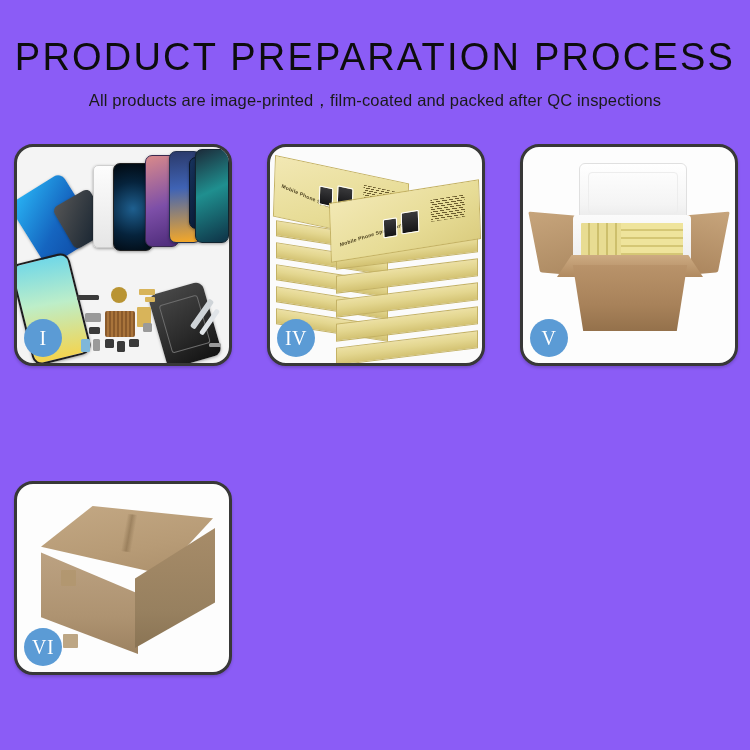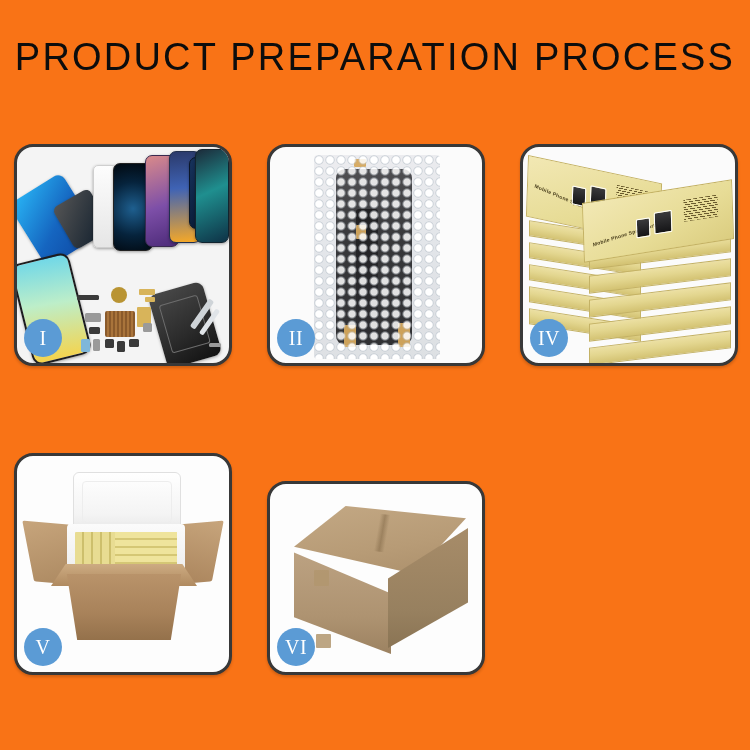--- a/index.html
+++ b/index.html
@@ -2,21 +2,21 @@
 <html><head>
 <meta charset="utf-8">
 <style>
   * { box-sizing: border-box; margin: 0; padding: 0; }
   html, body {
     width: 750px; height: 750px;
     background: #ffffff;
     font-family: "Liberation Sans", sans-serif;
     overflow: hidden;
   }
-  .page { position: relative; width: 750px; height: 750px; background: #f97316; }
+  .page { position: relative; width: 750px; height: 750px; background: #8b5cf6; }
 
   
   .header { width: 750px; padding-top: 38px; text-align: center; }
   .title {
     font-size: 38px;
     font-weight: 500;
     letter-spacing: 2.2px;
     color: #0d0d0d;
     line-height: 1.0;
     font-family: "Liberation Sans", sans-serif;
@@ -345,20 +345,21 @@
     position: absolute; background: #b2966f; opacity: .85; border-radius: 1px;
   }
 </style>
 </head>
 <body>
 
 <div class="page">
 
   <div class="header">
     <div class="title">PRODUCT PREPARATION PROCESS</div>
+    <div class="subtitle">All products are image-printed，film-coated and packed after QC inspections</div>
   </div>
 
   <div class="grid">
 
     <div class="panel p1">
       <div class="scene">
         <div class="ph ph-blue"></div>
         <div class="ph ph-blue2"></div>
         <div class="ph ph-white-frame"></div>
         <div class="ph ph-dark"></div>
@@ -383,33 +384,20 @@
         <div class="chip" style="left:64px; top:192px; width:9px; height:13px; background:#7fb7d9;"></div>
         <div class="chip ribbon" style="left:128px; top:150px; width:10px; height:5px;"></div>
         <div class="chip silver" style="left:126px; top:176px; width:9px; height:9px;"></div>
         <div class="tool" style="left:182px; top:150px; width:6px; height:34px;"></div>
         <div class="tool" style="left:190px; top:160px; width:5px; height:30px; background:#e0e4e8;"></div>
         <div class="chip silver" style="left:192px; top:196px; width:12px; height:4px;"></div>
       </div>
       <div class="badge">I</div>
     </div>
 
-    <div class="panel p2">
-      <div class="scene">
-        <div class="bubblebag"></div>
-        <div class="screen-in-bag"></div>
-        <div class="flex-strip"></div>
-        <div class="tape" style="left:84px; top:12px; width:12px; height:8px;"></div>
-        <div class="tape" style="left:86px; top:78px; width:10px; height:14px;"></div>
-        <div class="tape" style="left:74px; top:178px; width:12px; height:22px;"></div>
-        <div class="tape" style="left:128px; top:176px; width:12px; height:24px;"></div>
-        <div class="bag-over"></div>
-      </div>
-      <div class="badge">II</div>
-    </div>
 
 
     <div class="panel p4">
       <div class="scene">
 
         <div class="stackbox" style="left:6px; top:82px; width:112px; height:16px; transform:skewY(9deg);"></div>
         <div class="stackbox" style="left:6px; top:104px; width:112px; height:16px; transform:skewY(9deg);"></div>
         <div class="stackbox" style="left:6px; top:126px; width:112px; height:16px; transform:skewY(9deg);"></div>
         <div class="stackbox" style="left:6px; top:148px; width:112px; height:16px; transform:skewY(9deg);"></div>
         <div class="stackbox" style="left:6px; top:170px; width:112px; height:16px; transform:skewY(9deg);"></div>

